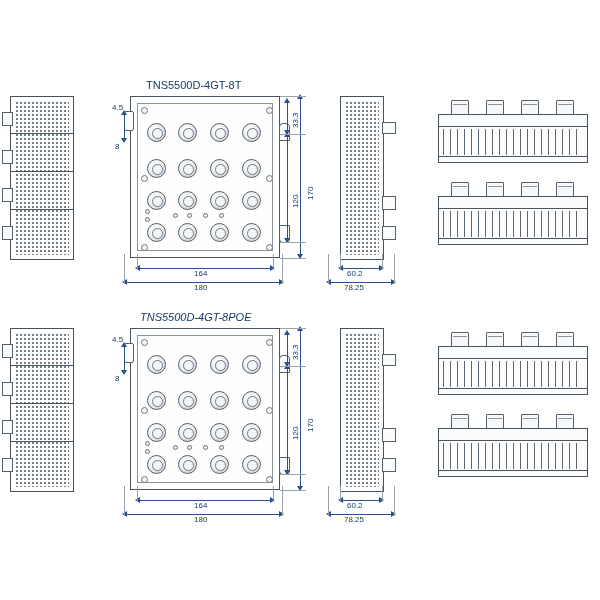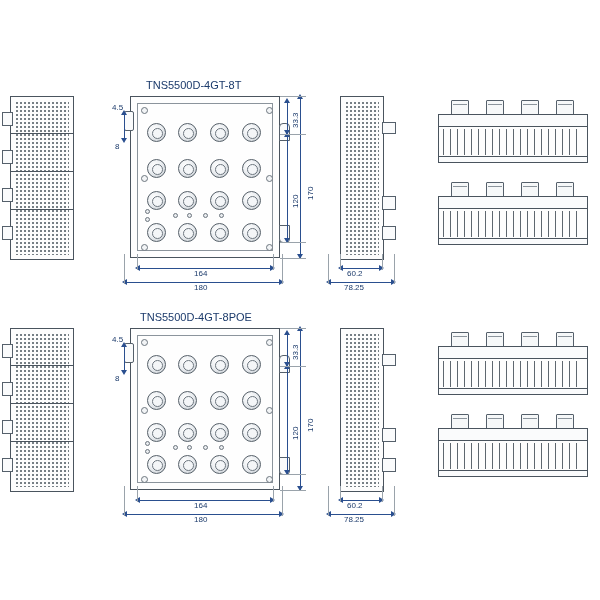--- a/index.html
+++ b/index.html
@@ -227,21 +227,21 @@
     <div class="nub" style="left:48px;top:0px;width:16px;height:14px;"></div>
     <div class="nub" style="left:83px;top:0px;width:16px;height:14px;"></div>
     <div class="nub" style="left:118px;top:0px;width:16px;height:14px;"></div>
     <div class="iso-top" style="left:0px;top:14px;width:148px;height:12px;"></div>
     <div class="iso-body" style="left:0px;top:26px;width:148px;height:30px;">
       <div class="fins" style="left:4px;top:2px;right:4px;bottom:2px;"></div>
     </div>
     <div class="iso-top" style="left:0px;top:56px;width:148px;height:5px;"></div>
   </div>
 
-  <div class="title-txt" style="left:140px;top:311px;font-size:11px;">TNS5500D-4GT-8POE</div>
+  <div class="title-txt" style="left:140px;top:311px;font-size:11px;font-style:italic;">TNS5500D-4GT-8POE</div>
 
   <div class="vent" style="left:10px;top:328px;width:62px;height:162px;">
     <div class="vent-dots"></div>
     <div class="vent-band" style="top:36px;"></div>
     <div class="vent-band" style="top:74px;"></div>
     <div class="vent-band" style="top:112px;"></div>
   </div>
   <div class="lug" style="left:2px;top:344px;width:9px;height:12px;"></div>
   <div class="lug" style="left:2px;top:382px;width:9px;height:12px;"></div>
   <div class="lug" style="left:2px;top:420px;width:9px;height:12px;"></div>

